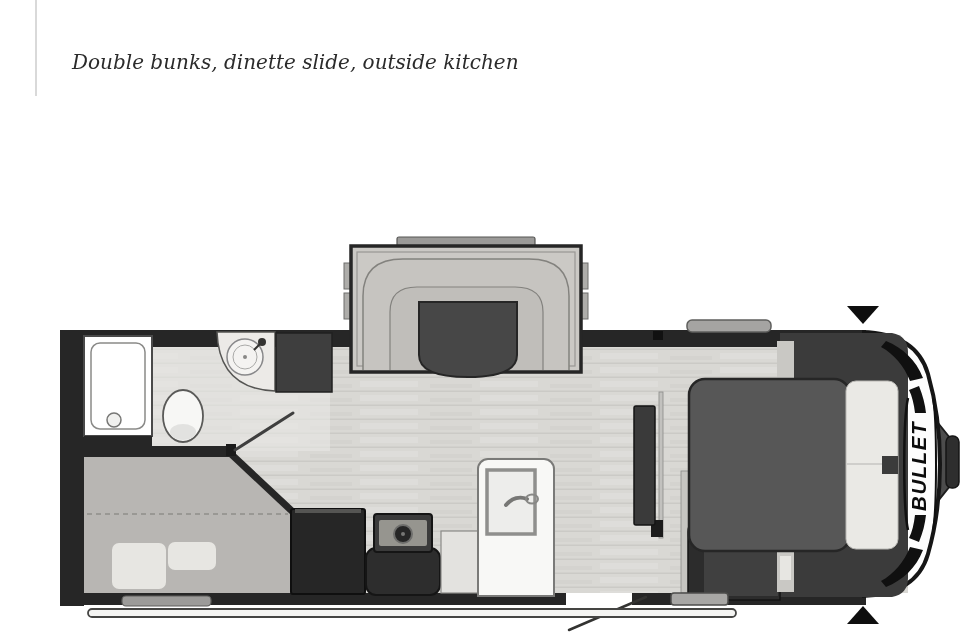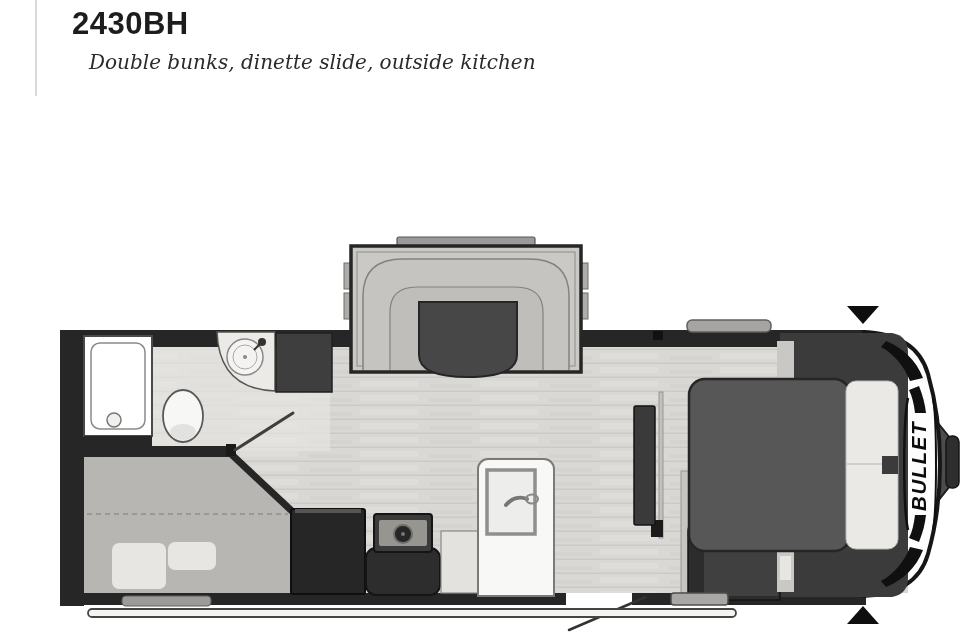--- a/index.html
+++ b/index.html
@@ -2,30 +2,29 @@
 <html><head>
 <meta charset="utf-8">
 <style>
   html,body{margin:0;padding:0;background:#ffffff;}
   .stage{position:relative;width:960px;height:640px;background:#ffffff;overflow:hidden;
          font-family:"Liberation Sans",sans-serif;}
   .edge-line{position:absolute;left:35px;top:0;width:2px;height:96px;background:#d9d9d9;}
   .title{position:absolute;left:72px;top:6px;font-size:31px;font-weight:bold;
          letter-spacing:.5px;color:#1d1d1d;font-family:"Liberation Sans",sans-serif;}
   .subtitle{position:absolute;left:72px;top:50px;font-size:20px;font-style:italic;
-            color:#2b2b2b;font-family:"DejaVu Serif","Liberation Serif",serif;margin-left:17px;}
+            color:#2b2b2b;font-family:"DejaVu Serif","Liberation Serif",serif;}
   svg{position:absolute;left:0;top:0;}
   text.brand{font-family:"Liberation Sans",sans-serif;font-weight:bold;font-style:italic;}
 </style>
 </head>
 <body>
 
 <div class="stage">
   <div class="edge-line"></div>
-  <div class="title">2430BH</div>
   <div class="subtitle">Double bunks, dinette slide, outside kitchen</div>
 
   <svg width="960" height="640" viewBox="0 0 960 640">
     <defs>
       <pattern id="planks" width="120" height="14" patternUnits="userSpaceOnUse">
         <rect width="120" height="14" fill="#d9d8d4"></rect>
         <rect y="12.5" width="120" height="1.5" fill="#cbcac6"></rect>
         <rect x="0" y="3" width="58" height="6" fill="#e2e1dd" opacity="0.55"></rect>
         <rect x="70" y="6" width="42" height="4" fill="#cfcec9" opacity="0.5"></rect>
       </pattern>

